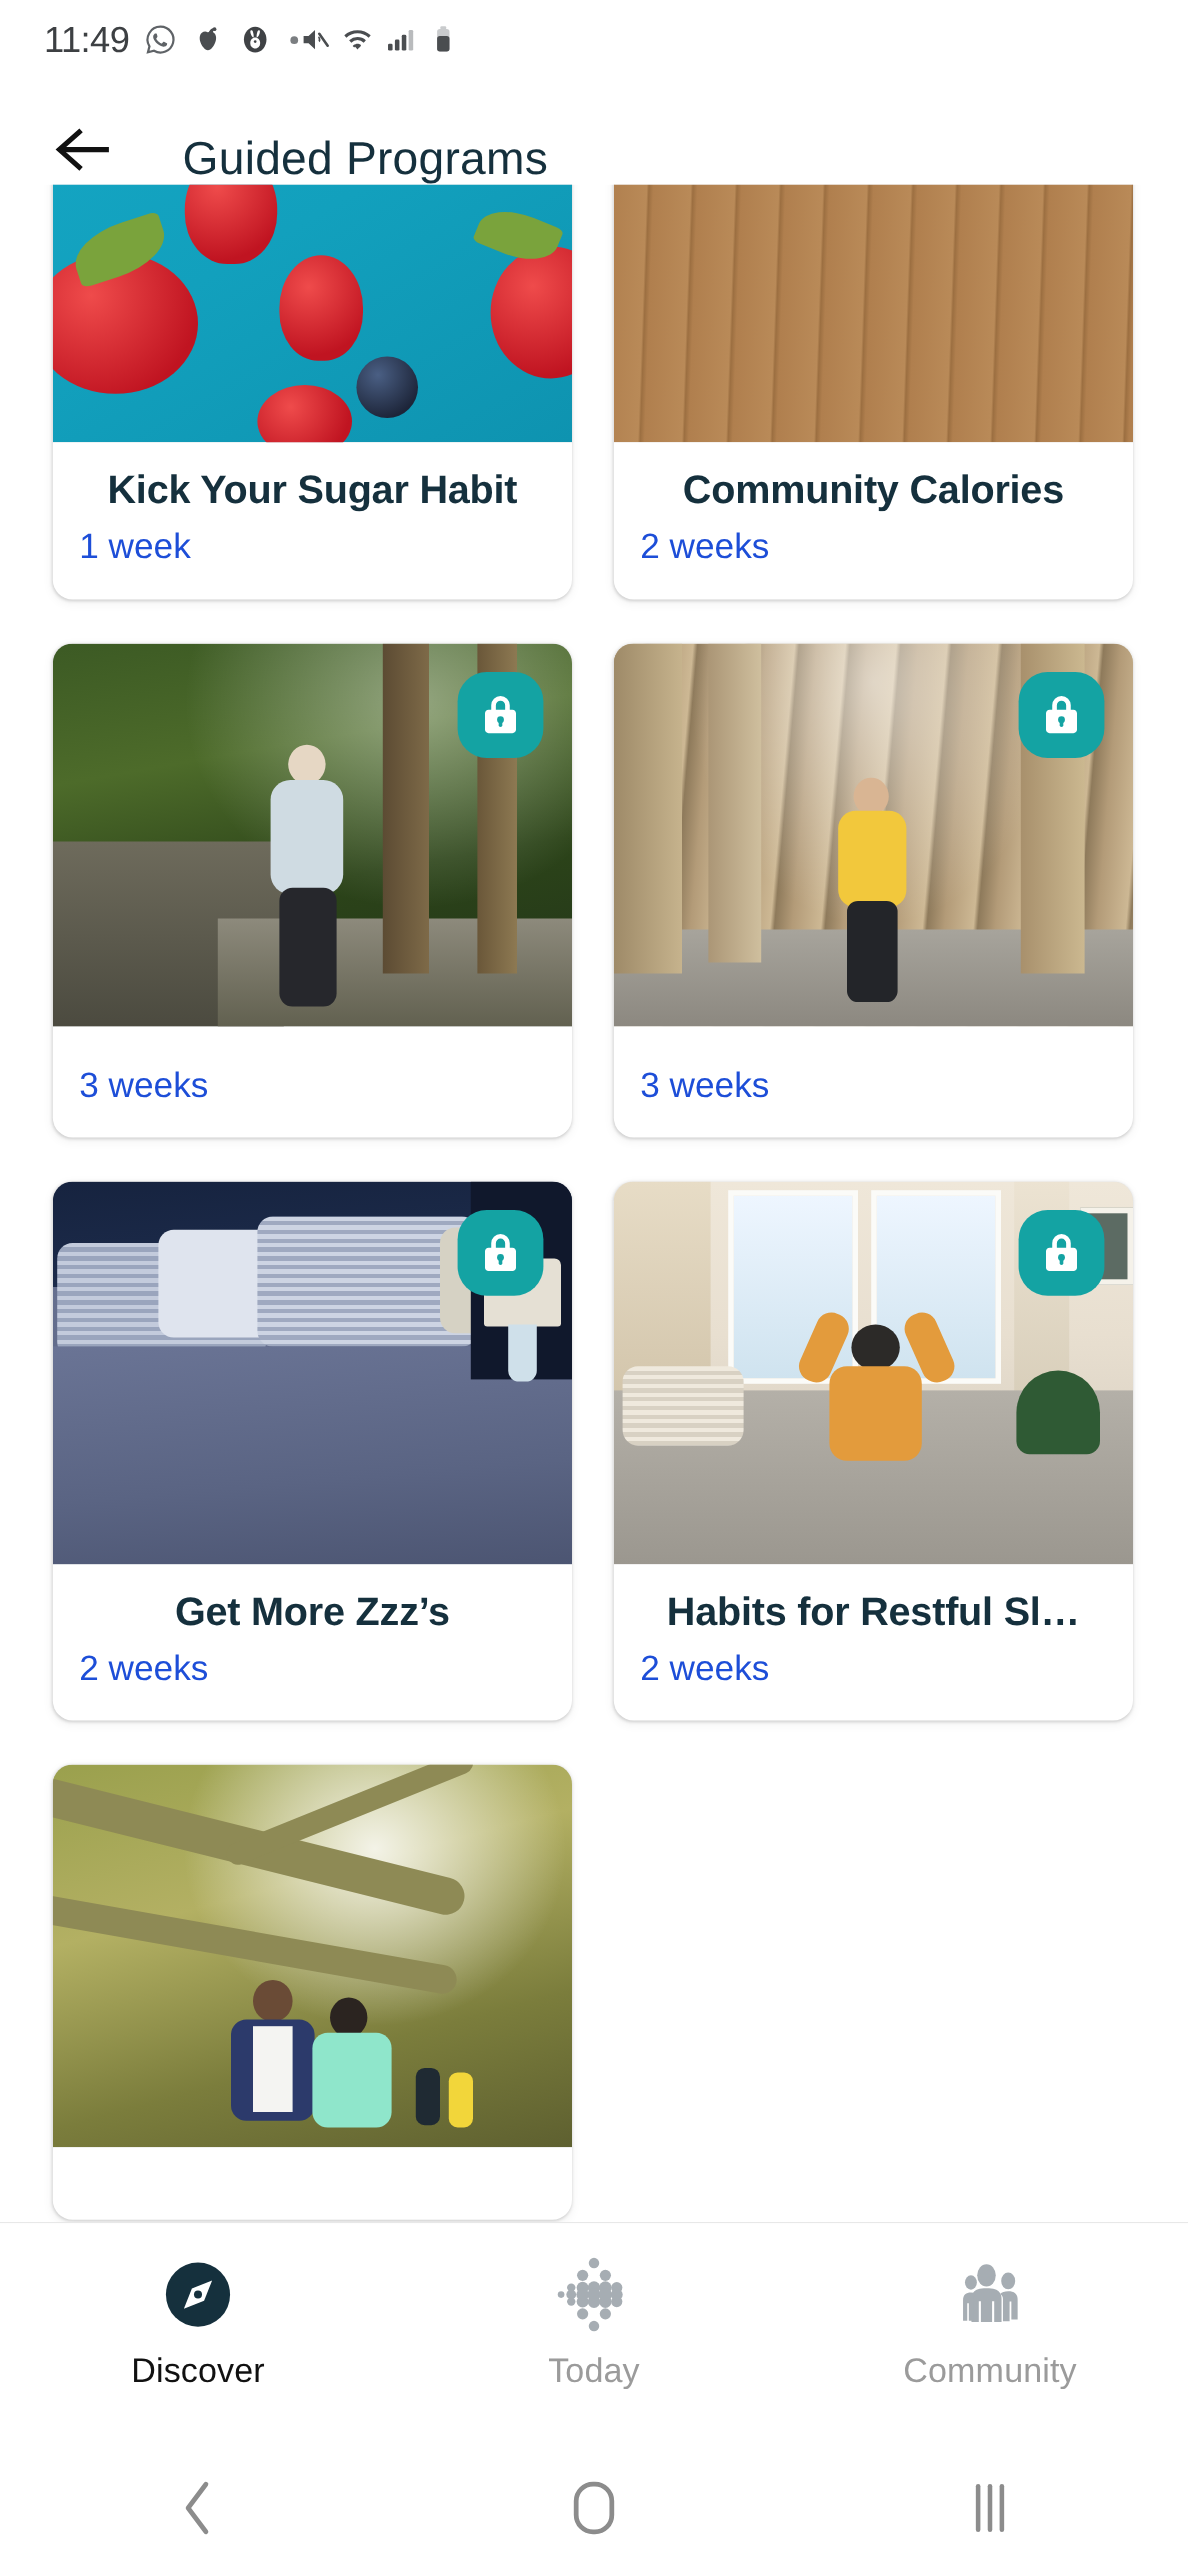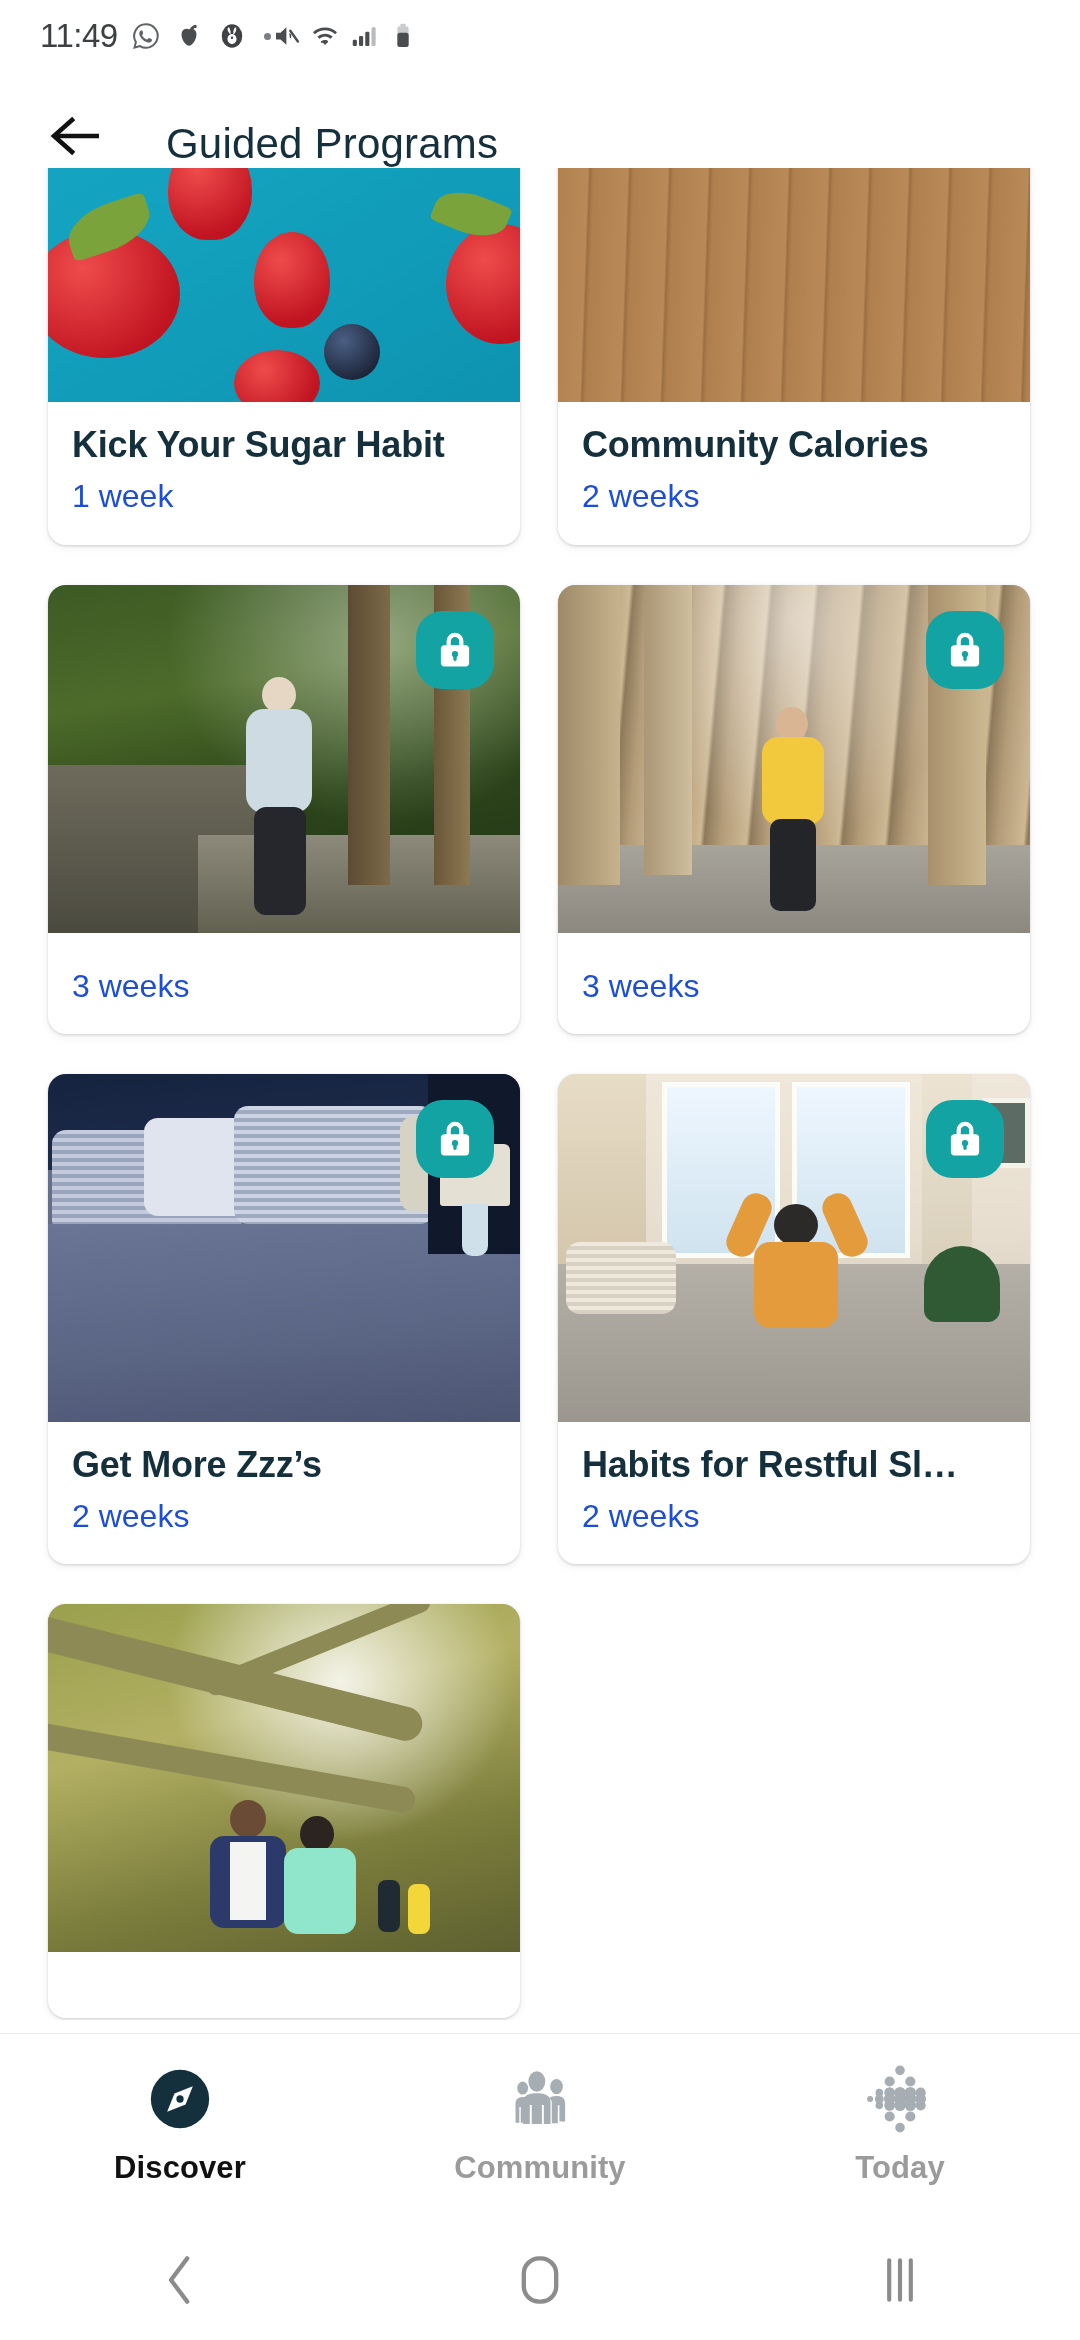--- a/index.html
+++ b/index.html
@@ -69,21 +69,21 @@
   .card-img {
     width:100%; height:348px;
     position:relative;
     overflow:hidden;
     background:#dadada;
   }
   .card-body { padding:22px 24px 30px 24px; }
   .card-title {
     font-size:36px; font-weight:700; color:#15303d;
     white-space:nowrap; overflow:hidden;
-    line-height:1.15; letter-spacing:-0.2px;
+    line-height:1.15; letter-spacing:-0.2px;text-align:center;
   }
   .card-sub {
     font-size:32px; color:#1d4ed8; margin-top:14px;
     font-weight:400; line-height:1.1;
   }
 
   
   .lock-badge {
     position:absolute; top:26px; right:26px;
     width:78px; height:78px;
@@ -135,27 +135,26 @@
   
   .art-oak {
     background:
       radial-gradient(ellipse at 62% 22%, rgba(255,255,255,.85) 0%, rgba(255,255,255,0) 42%),
       linear-gradient(165deg,#9aa04d 0%,#b3b063 35%,#7b7d3c 70%,#5e6030 100%);
   }
   .branch { position:absolute; background:#8e8a55; border-radius:40px; }
 
   
   .tabbar {
-    position:absolute; left:0; bottom:107px;
+    position:absolute; left:0; bottom:120px;
     width:1080px; height:200px;
     background:#ffffff;
     border-top:1px solid #e8e8e8;
     display:flex; align-items:flex-start;
     padding-top:30px;
-    font-weight:bold;
   }
   .tab { flex:1; display:flex; flex-direction:column; align-items:center; gap:16px; }
   .tab-icon { height:70px; display:flex; align-items:center; justify-content:center; }
   .tab-label { font-size:31px; letter-spacing:0.1px; }
   .tab.active .tab-label { color:#111111; }
   .tab .tab-label { color:#9b9b9b; }
 
   
   .navbar {
     position:absolute; left:0; bottom:0;
@@ -409,36 +408,20 @@
 
   <div class="tab active">
     <div class="tab-icon">
       <svg width="70" height="70" viewBox="0 0 24 24">
         <circle cx="12" cy="12" r="10" fill="#15303d"></circle>
         <path d="M16.4 7.6 L10.1 10.1 L7.6 16.4 L13.9 13.9 Z" fill="#ffffff"></path>
         <circle cx="12" cy="12" r="1.25" fill="#15303d"></circle>
       </svg>
     </div>
     <div class="tab-label">Discover</div>
-  </div>
-
-  <div class="tab">
-    <div class="tab-icon">
-      <svg width="70" height="70" viewBox="0 0 44 44">
-        <g fill="#a6adb3">
-          <ellipse cx="20" cy="11" rx="5.3" ry="6.4"></ellipse>
-          <path d="M12.6 20.6c1.2-1.4 3.2-2.2 7.4-2.2s6.2.8 7.4 2.2c.9 1 1.2 2.3 1.2 3.9v13.2h-4.2V25.8h-1.2v11.9h-6.4V25.8h-1.2v11.9h-4.2V24.5c0-1.6.3-2.9 1.2-3.9z"></path>
-          <ellipse cx="32.4" cy="14.2" rx="4" ry="4.8"></ellipse>
-          <path d="M27.8 21.6c1-1 2.5-1.5 4.6-1.5 3.4 0 5.4 1.4 5.4 4.8v11.3h-3.6V26h-1v11.2h-3.8V24.5c0-1.2-.4-2.2-1.6-2.9z"></path>
-          <ellipse cx="11.1" cy="15.1" rx="3.4" ry="4.1"></ellipse>
-          <path d="M6.6 25.1c0-3 1.8-4.3 4.5-4.3 1.2 0 2.2.2 3 .6-1 .8-1.4 1.9-1.4 3.2v12.4H9.9V27h-.9v10h-2.4V25.1z"></path>
-        </g>
-      </svg>
-    </div>
-    <div class="tab-label">Community</div>
   </div>
 
   <div class="tab">
     <div class="tab-icon">
       <svg width="70" height="70" viewBox="0 0 44 44">
         <g fill="#a6adb3">
           <circle cx="22" cy="4" r="3"></circle>
           <circle cx="22" cy="40" r="3"></circle>
           <circle cx="15.5" cy="11" r="3.2"></circle>
             <circle cx="28.5" cy="11" r="3.2"></circle>
@@ -459,20 +442,36 @@
             <circle cx="15.5" cy="22" r="3.6"></circle>
           <circle cx="22" cy="22" r="3.8"></circle>
             <circle cx="28.5" cy="22" r="3.8"></circle>
           <circle cx="35" cy="22" r="3.4"></circle>
         </g>
       </svg>
     </div>
     <div class="tab-label">Today</div>
   </div>
 
+  <div class="tab">
+    <div class="tab-icon">
+      <svg width="70" height="70" viewBox="0 0 44 44">
+        <g fill="#a6adb3">
+          <ellipse cx="20" cy="11" rx="5.3" ry="6.4"></ellipse>
+          <path d="M12.6 20.6c1.2-1.4 3.2-2.2 7.4-2.2s6.2.8 7.4 2.2c.9 1 1.2 2.3 1.2 3.9v13.2h-4.2V25.8h-1.2v11.9h-6.4V25.8h-1.2v11.9h-4.2V24.5c0-1.6.3-2.9 1.2-3.9z"></path>
+          <ellipse cx="32.4" cy="14.2" rx="4" ry="4.8"></ellipse>
+          <path d="M27.8 21.6c1-1 2.5-1.5 4.6-1.5 3.4 0 5.4 1.4 5.4 4.8v11.3h-3.6V26h-1v11.2h-3.8V24.5c0-1.2-.4-2.2-1.6-2.9z"></path>
+          <ellipse cx="11.1" cy="15.1" rx="3.4" ry="4.1"></ellipse>
+          <path d="M6.6 25.1c0-3 1.8-4.3 4.5-4.3 1.2 0 2.2.2 3 .6-1 .8-1.4 1.9-1.4 3.2v12.4H9.9V27h-.9v10h-2.4V25.1z"></path>
+        </g>
+      </svg>
+    </div>
+    <div class="tab-label">Community</div>
+  </div>
+
 </div>
 
 <div class="navbar">
   <div class="navbtn">
     <svg width="46" height="54" viewBox="0 0 24 30">
       <path d="M16 3 L7 15 L16 27" fill="none" stroke="#8c8c8c" stroke-width="2.4" stroke-linecap="round" stroke-linejoin="round"></path>
     </svg>
   </div>
   <div class="navbtn">
     <svg width="52" height="54" viewBox="0 0 26 30">

